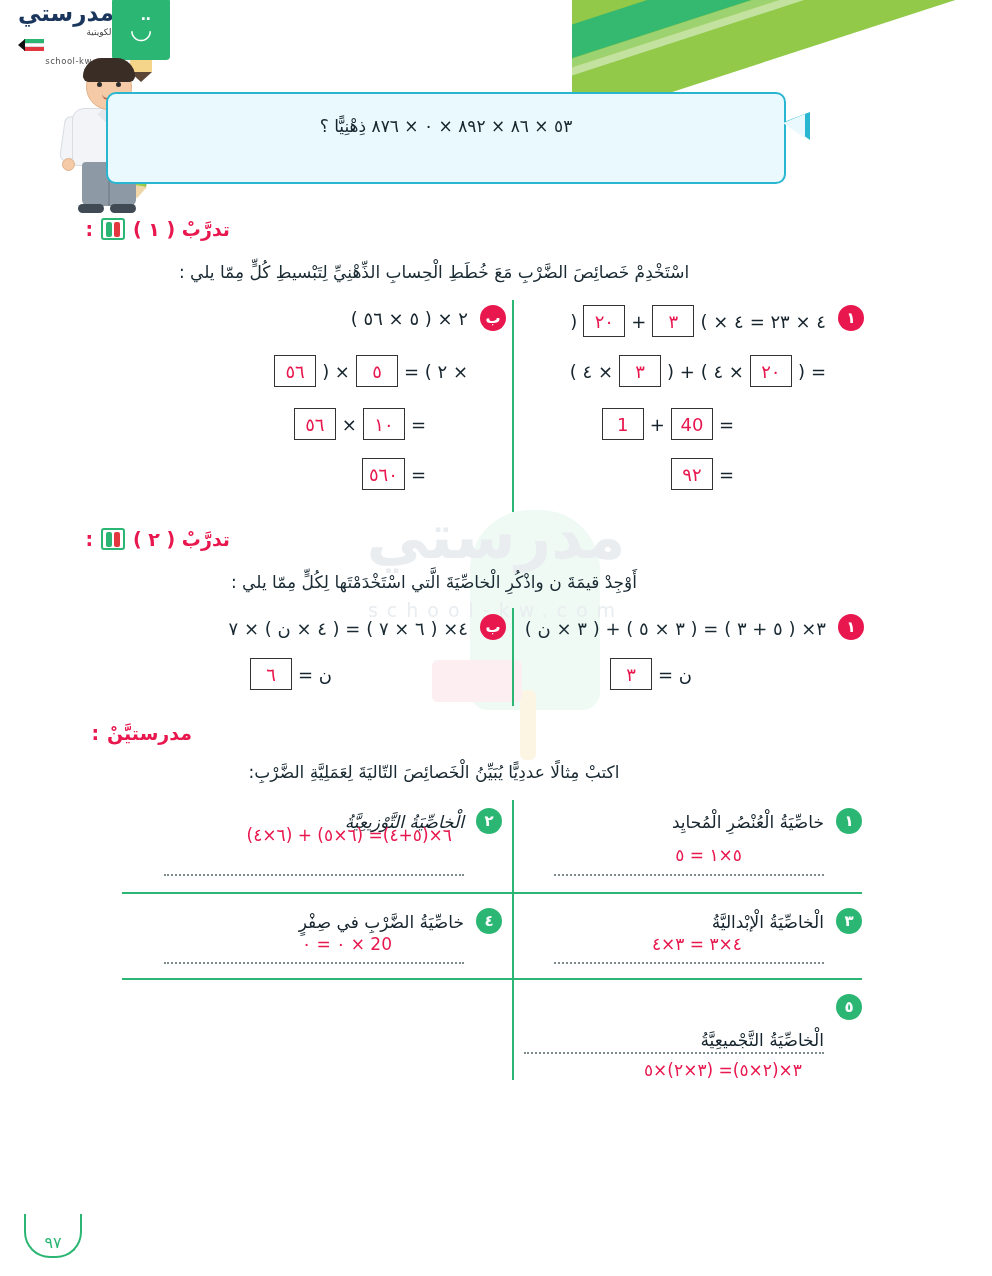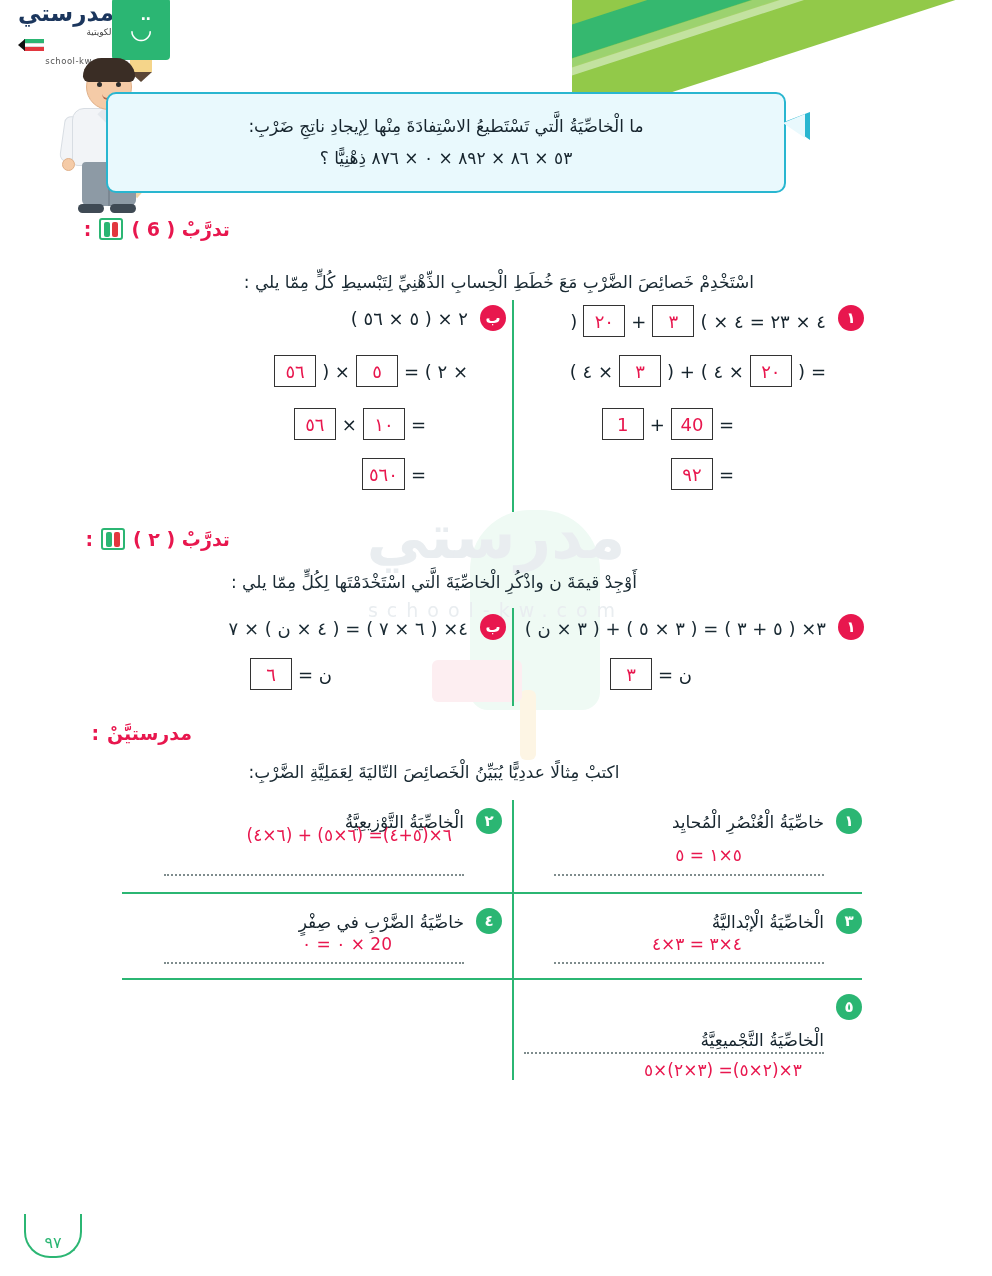--- a/index.html
+++ b/index.html
@@ -179,30 +179,29 @@
   <div class="eye l"></div>
     <div class="eye r"></div>
     <div class="mouth"></div>
   <div class="hand l"></div>
     <div class="hand r"></div>
 </div>
 
 <div class="bubble">
   <div class="tail"></div>
   <div class="tail-in"></div>
-  <div class="line">ما الْخاصِّيَةُ الَّتي تَسْتَطيعُ الاسْتِفادَةَ مِنْها لِإيجادِ ناتِجِ ضَرْبِ:</div>
   <div class="line">٥٣ × ٨٦ × ٨٩٢ × ٠ × ٨٧٦   ذِهْنِيًّا ؟</div>
 </div>
 
 <div class="sec-head" style="top:218px; right:762px;">
-  <span class="sec-title">تدرَّبْ ( 6 )</span>
+  <span class="sec-title">تدرَّبْ ( ١ )</span>
   <span class="book-icon"></span>
   <span class="sec-colon">:</span>
 </div>
-<div class="instr" style="top:272px; right:238px; width:640px; ">اسْتَخْدِمْ خَصائِصَ الضَّرْبِ مَعَ خُطَطِ الْحِسابِ الذِّهْنِيِّ لِتَبْسيطِ كُلٍّ مِمّا يلي :</div>
+<div class="instr" style="top:262px; right:238px; width:640px; text-align:center;">اسْتَخْدِمْ خَصائِصَ الضَّرْبِ مَعَ خُطَطِ الْحِسابِ الذِّهْنِيِّ لِتَبْسيطِ كُلٍّ مِمّا يلي :</div>
 
 <div class="vline" style="top:300px; right:478px; height:212px;"></div>
 
 <div class="circle-num" style="top:305px; right:128px;">١</div>
 
 <div class="expr" style="position:absolute; top:305px; right:166px;">
   <span>٤ × ٢٣ =</span>
   <span>٤ × )</span>
   <span class="abox">٣</span>
   <span>+</span>
@@ -288,21 +287,21 @@
 <div class="vline" style="top:800px; right:478px; height:280px;"></div>
 <div class="hline" style="top:892px; right:130px; width:740px;"></div>
 <div class="hline" style="top:978px; right:130px; width:740px;"></div>
 
 <div class="circle-num green" style="top:808px; right:130px;">١</div>
 <div class="prop-title" style="top:812px; right:168px;">خاصِّيَةُ الْعُنْصُرِ الْمُحايِد</div>
 <div class="dotline" style="top:874px; right:168px; width:270px;"></div>
 <div class="ans-red" style="top:845px; right:250px;">٥×١ = ٥</div>
 
 <div class="circle-num green" style="top:808px; right:490px;">٢</div>
-<div class="prop-title" style="top:812px; right:528px;">الْخاصِّيَةُ التَّوْزيعِيَّةُ</div>
+<div class="prop-title" style="top:812px; right:528px;font-style:italic;">الْخاصِّيَةُ التَّوْزيعِيَّةُ</div>
 <div class="dotline" style="top:874px; right:528px; width:300px;"></div>
 <div class="ans-red" style="top:825px; right:540px;text-align:right;">٦×(٥+٤)= (٦×٥) + (٦×٤)</div>
 
 <div class="circle-num green" style="top:908px; right:130px;">٣</div>
 <div class="prop-title" style="top:912px; right:168px;">الْخاصِّيَةُ الْإبْداليَّةُ</div>
 <div class="dotline" style="top:962px; right:168px; width:270px;"></div>
 <div class="ans-red" style="top:934px; right:250px;">٤×٣ = ٣×٤</div>
 
 <div class="circle-num green" style="top:908px; right:490px;">٤</div>
 <div class="prop-title" style="top:912px; right:528px;">خاصِّيَةُ الضَّرْبِ في صِفْرٍ</div>

